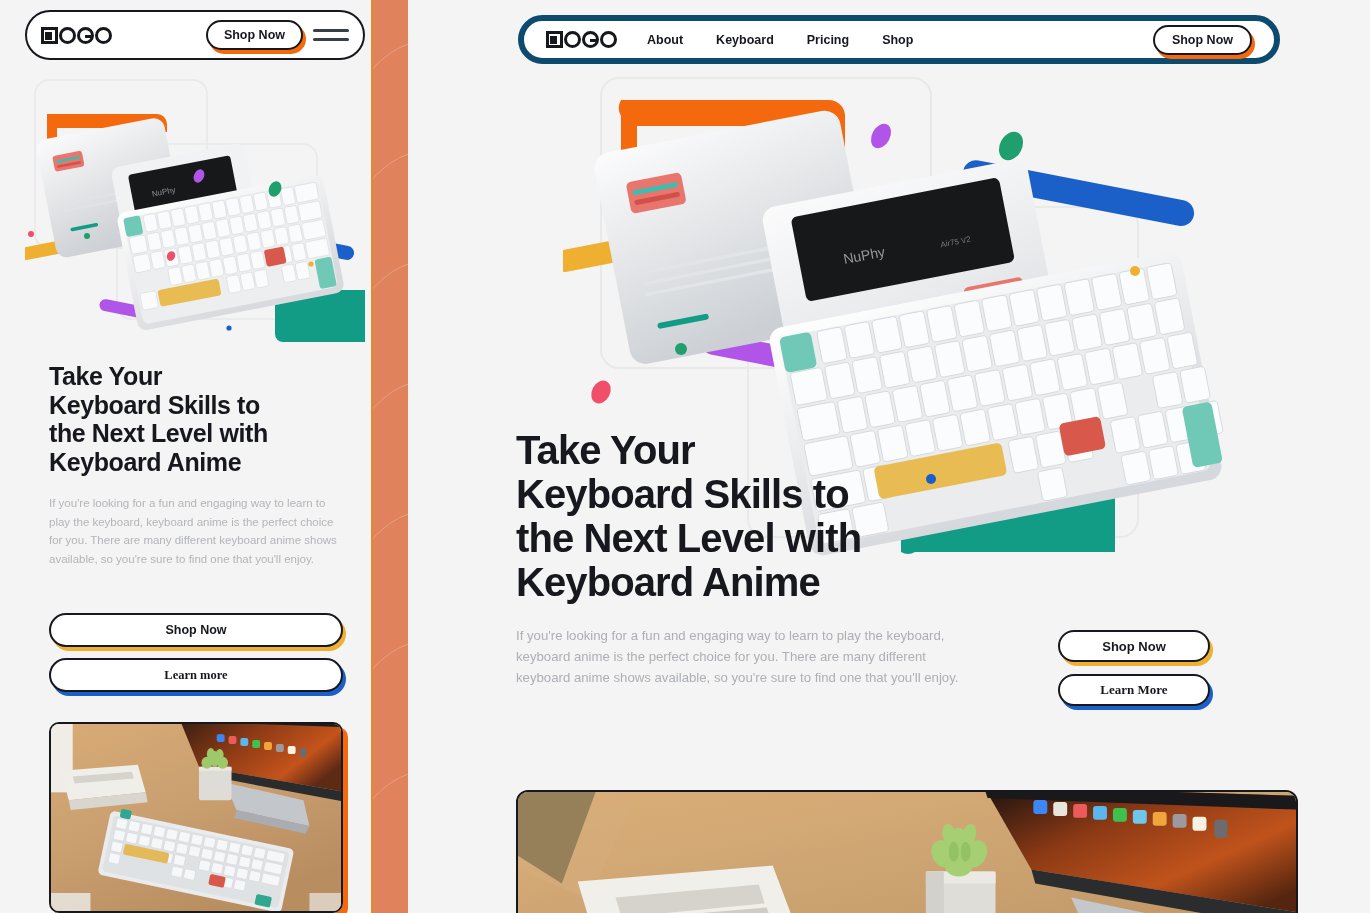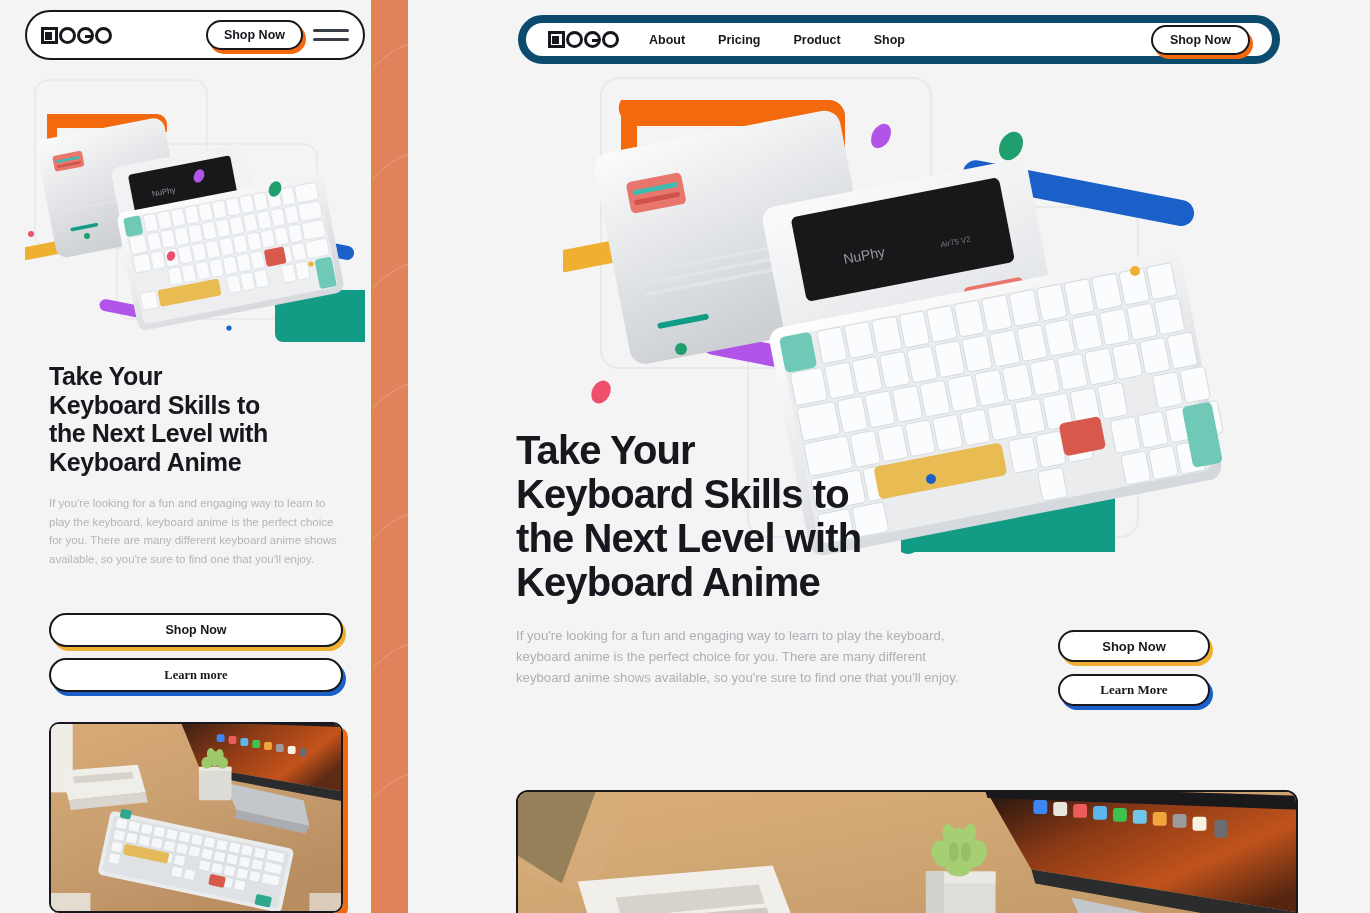--- a/index.html
+++ b/index.html
@@ -92,21 +92,21 @@
     box-shadow: 5px 5px 0 0 #f4690e;
   }
 
   
   .desktop {
     position: absolute; left: 389px; top: 0; width: 981px; height: 913px;
     background: #f4f4f4; overflow: hidden;
   }
   .d-nav {
     position: absolute; left: 110px; top: 15px; width: 762px; height: 49px;
-    background: #fff; border: 8px solid #0c4a6e; border-radius: 30px;
+    background: #fff; border: 6px solid #0c4a6e; border-radius: 30px;
     display: flex; align-items: center; padding: 0 22px;
   }
   .d-links { display: flex; gap: 33px; margin-left: 30px; }
   .d-links a {
     font-size: 12.5px; font-weight: bold; color: #16181d;
     text-decoration: none; cursor: pointer;
   }
   .d-shop { height: 30px; padding: 0 17px; font-size: 12.5px; margin-left: auto; }
 
   .d-hero-img {
@@ -432,22 +432,22 @@
 
     <div class="d-nav">
       <div class="logo">
         <span class="l-box"></span>
         <span class="o-ring"></span>
         <span class="g-ring"></span>
         <span class="o-ring"></span>
       </div>
       <nav class="d-links">
         <a>About</a>
+        <a>Keyboard</a>
         <a>Pricing</a>
-        <a>Product</a>
         <a>Shop</a>
       </nav>
       <div class="btn-pill sh-orange d-shop">Shop Now</div>
     </div>
 
     <div class="d-hero-img">
       <svg class="hero-art" viewBox="0 0 665 510" preserveAspectRatio="xMidYMid meet">
         <defs>
           <linearGradient id="dkbd" x1="0" y1="0" x2="0.35" y2="1">
             <stop offset="0" stop-color="#ffffff"></stop>

